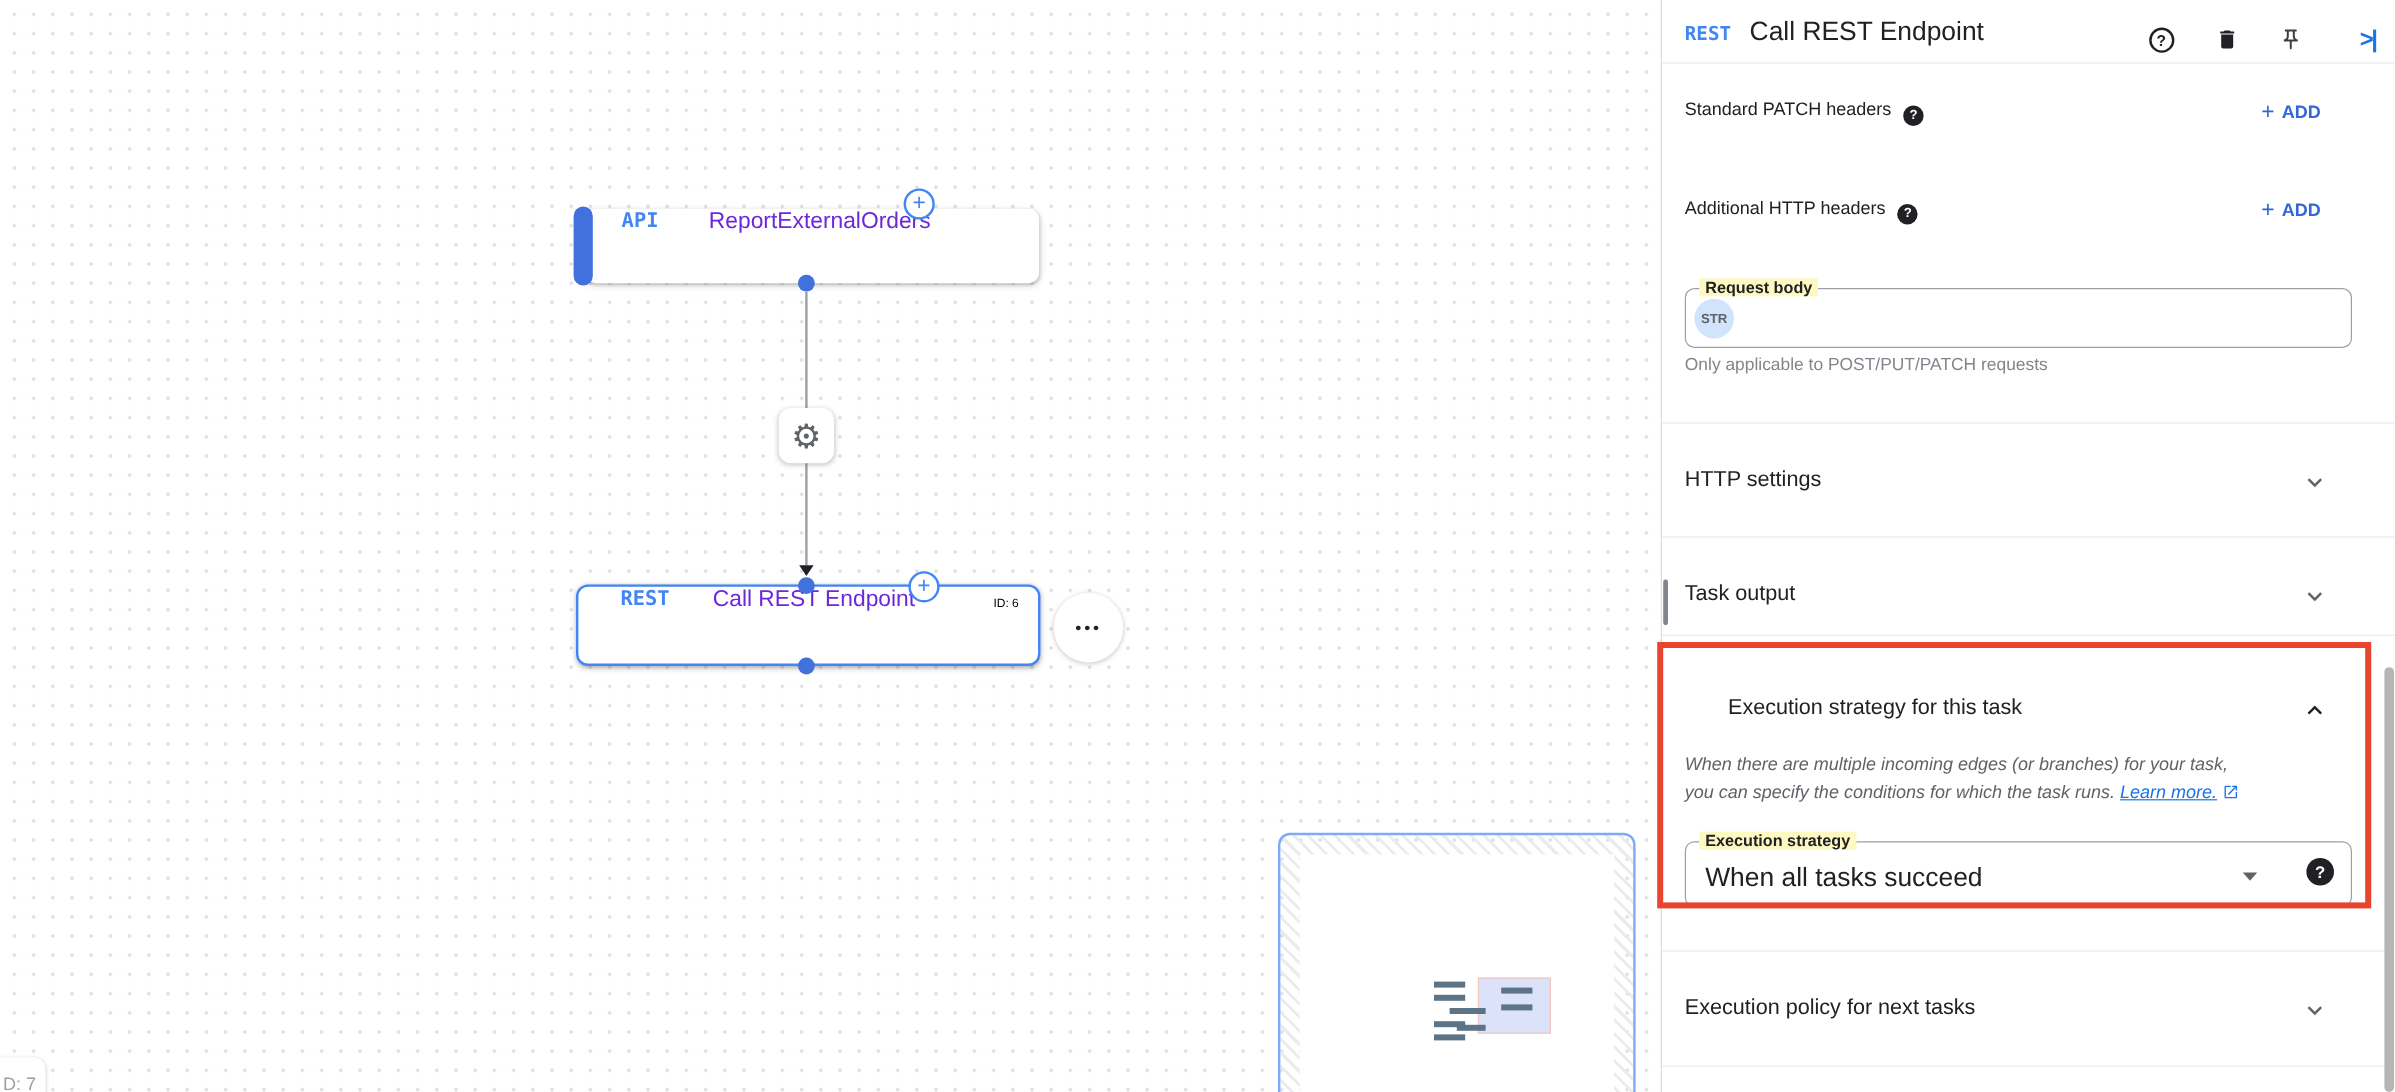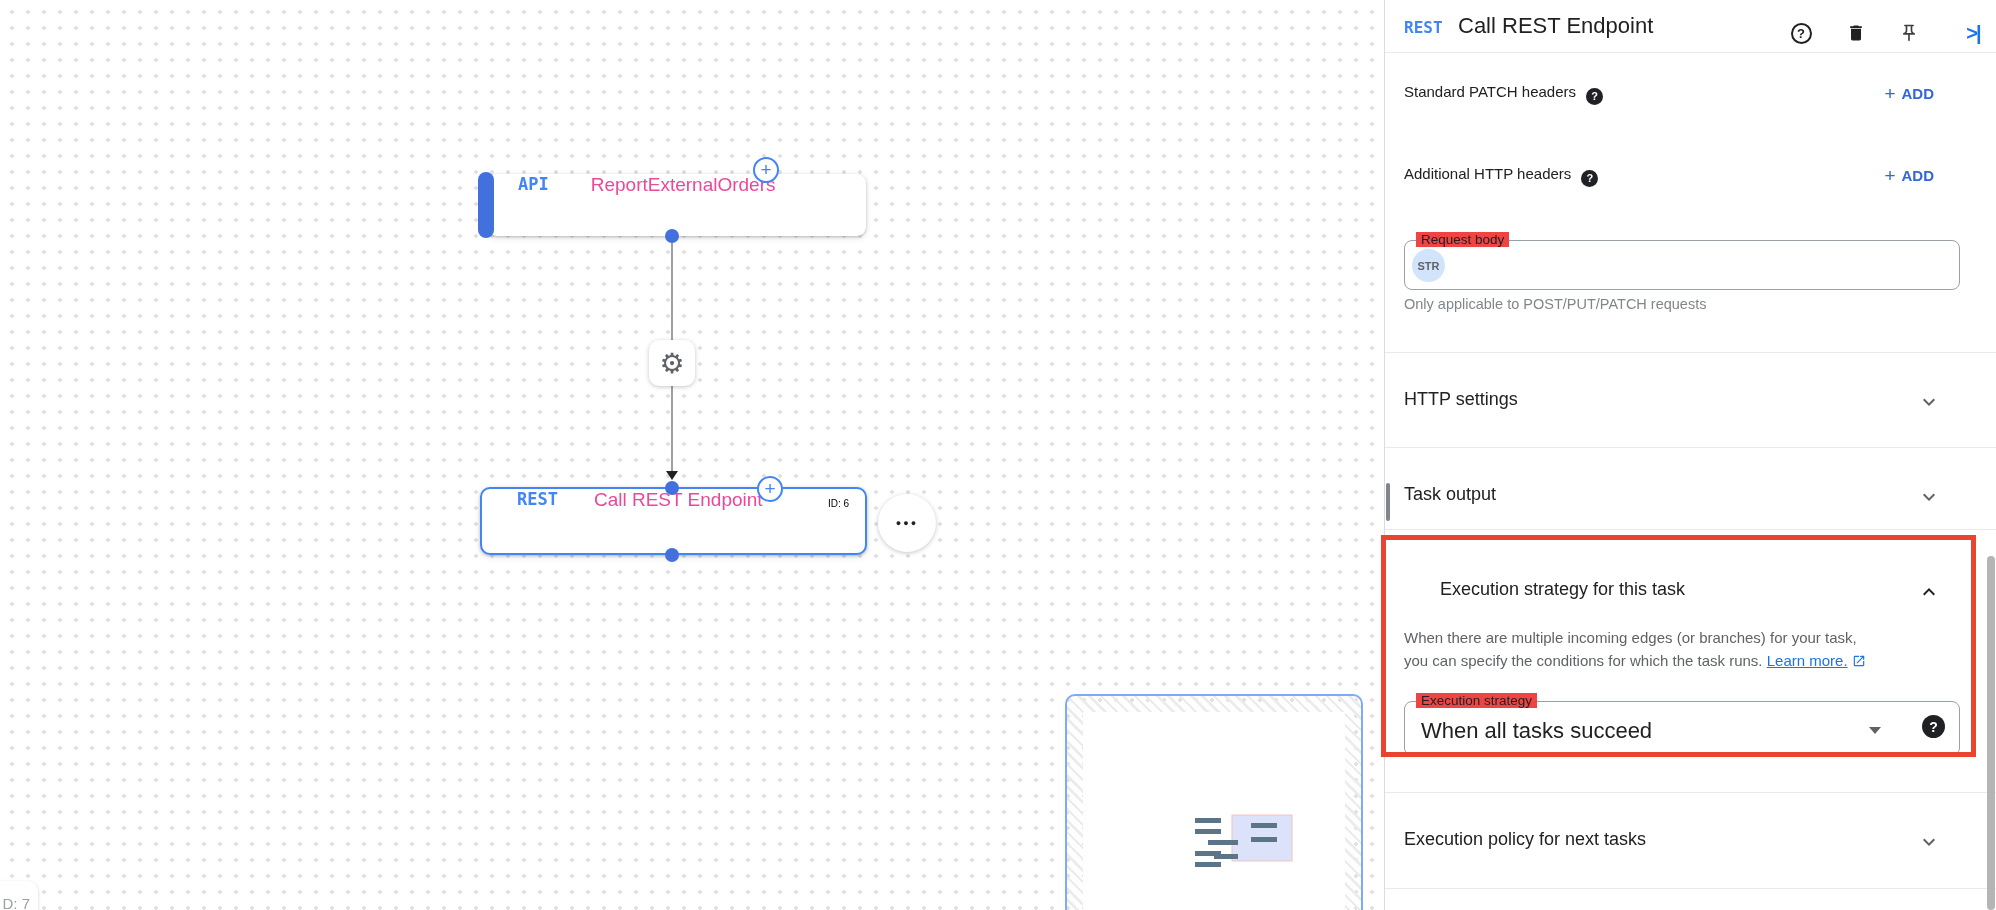--- a/index.html
+++ b/index.html
@@ -11,21 +11,21 @@
   #canvas { position:absolute; left:0; top:0; width:1385px; height:910px;
     background-color:#ffffff;
     background-image:radial-gradient(#dfe1e5 1.6px, transparent 1.6px);
     background-size:16px 16px; background-position:4px 4px; }
 
   .node { position:absolute; background:#fff; border-radius:9px;
     box-shadow:0 1px 3px rgba(60,64,67,.28), 0 2px 6px rgba(60,64,67,.15);
     display:flex; align-items:flex-start; }
   .node-icon { font-family:"DejaVu Sans Mono", monospace; font-weight:bold;
     color:#4285f4; font-size:17px; letter-spacing:0; }
-  .node-label { color:#ec4899; font-size:19px; }
+  .node-label { color:#6d28d9; font-size:19px; }
   .accent-bar { position:absolute; width:16px; border-radius:8px; background:#4270dd; }
   .plus-btn { position:absolute; width:26px; height:26px; border-radius:50%;
     border:2px solid #4285f4; background:#fff; color:#4285f4; font-size:19px;
     line-height:21px; text-align:center; font-weight:400; }
   .conn-dot { position:absolute; width:14px; height:14px; border-radius:50%;
     background:#4270dd; }
   .edge-line { position:absolute; width:2px; background:#9aa0a6; }
   .edge-arrow { position:absolute; width:0; height:0;
     border-left:6px solid transparent; border-right:6px solid transparent;
     border-top:9px solid #202124; }
@@ -72,42 +72,42 @@
   .q-badge { display:inline-flex; width:17px; height:17px; border-radius:50%;
     background:#202124; color:#fff; font-size:11px; font-weight:bold;
     align-items:center; justify-content:center; vertical-align:-3px; margin-left:10px; }
   .add-btn { position:absolute; right:62px; color:#3366d6; font-weight:bold;
     font-size:15px; }
   .add-btn .plus { font-size:19px; font-weight:normal; margin-right:6px;
     vertical-align:-1px; }
 
   .outlined-field { position:absolute; left:19px; width:556px;
     border:1.5px solid #9aa0a6; border-radius:8px; background:#fff; }
-  .field-label { position:absolute; top:-9px; left:11px; background:#ef4444;
-    padding:0 5px; color:#202124; font-size:13.5px; font-weight:normal;text-align:right; }
+  .field-label { position:absolute; top:-9px; left:11px; background:#fef9c3;
+    padding:0 5px; color:#202124; font-size:13.5px; font-weight:bold;text-align:right; }
   .str-chip { position:absolute; left:7px; top:8px; width:33px; height:33px;
     border-radius:50%; background:#d2e3fc; color:#5f6368; font-size:11px;
     font-weight:bold; display:flex; align-items:center; justify-content:center; }
   .pill-chip { position:absolute; left:48px; top:7px; height:35px;
     border:1px solid #dadce0; border-radius:18px; display:flex;
     align-items:center; padding:0 10px 0 16px; color:#202124; font-size:16.5px; }
   .x-circle { width:20px; height:20px; border-radius:50%; background:#3c4043;
     color:#fff; font-size:13px; display:flex; align-items:center;
     justify-content:center; margin-left:9px; }
   .helper-text { position:absolute; left:19px; color:#80868b; font-size:14.5px; }
 
   .divider { position:absolute; left:0; width:100%; height:1px; background:#e8eaed; }
   .section-title { position:absolute; left:19px; color:#202124; font-size:18px;
     font-weight:400; }
   .chevron { position:absolute; right:55px; width:24px; height:24px; }
   .mini-scroll { position:absolute; left:1px; width:4px; height:38px;
     background:#80868b; border-radius:2px; }
 
   .para { position:absolute; left:19px; color:#5f6368; font-size:15px;
-    line-height:23px; }
+    line-height:23px;font-style:italic; }
   .learn-link { color:#1a73e8; text-decoration:underline; }
   .ext-icon { display:inline-block; vertical-align:-2px; margin-left:4px; }
 
   .dd-value { position:absolute; left:16px; top:16px; color:#202124; font-size:22px; }
   .dd-caret { position:absolute; right:78px; top:25px; width:0; height:0;
     border-left:6px solid transparent; border-right:6px solid transparent;
     border-top:7px solid #5f6368; }
   .dd-help { position:absolute; right:14px; top:13px; width:23px; height:23px;
     border-radius:50%; background:#202124; color:#fff; font-size:14px;
     font-weight:bold; display:flex; align-items:center; justify-content:center; }

